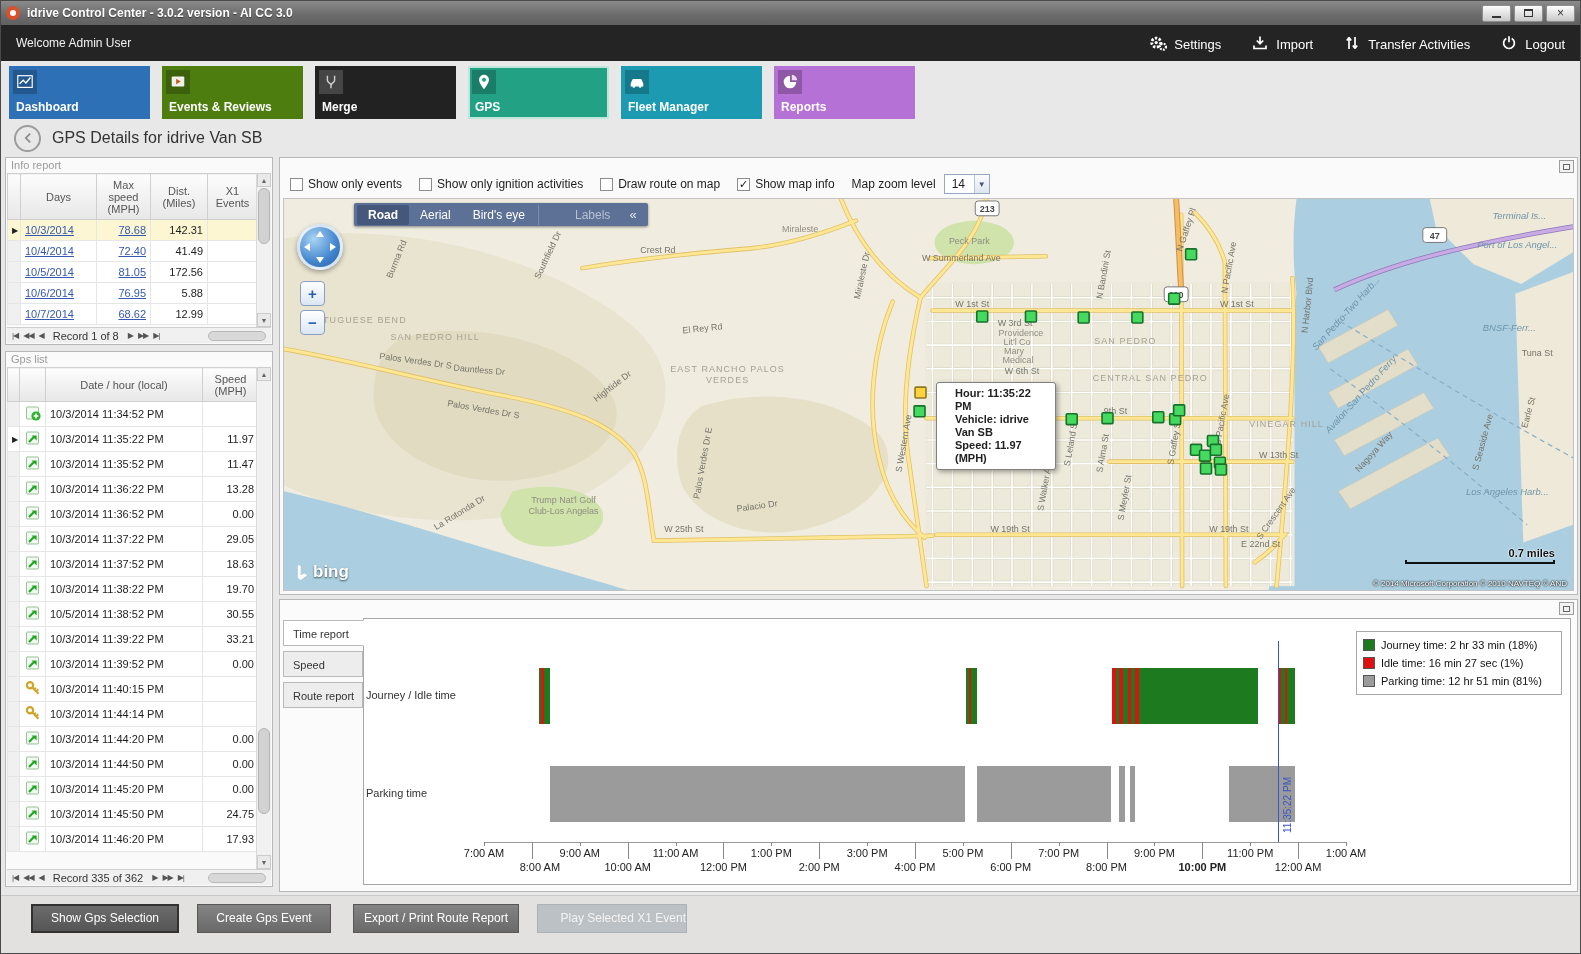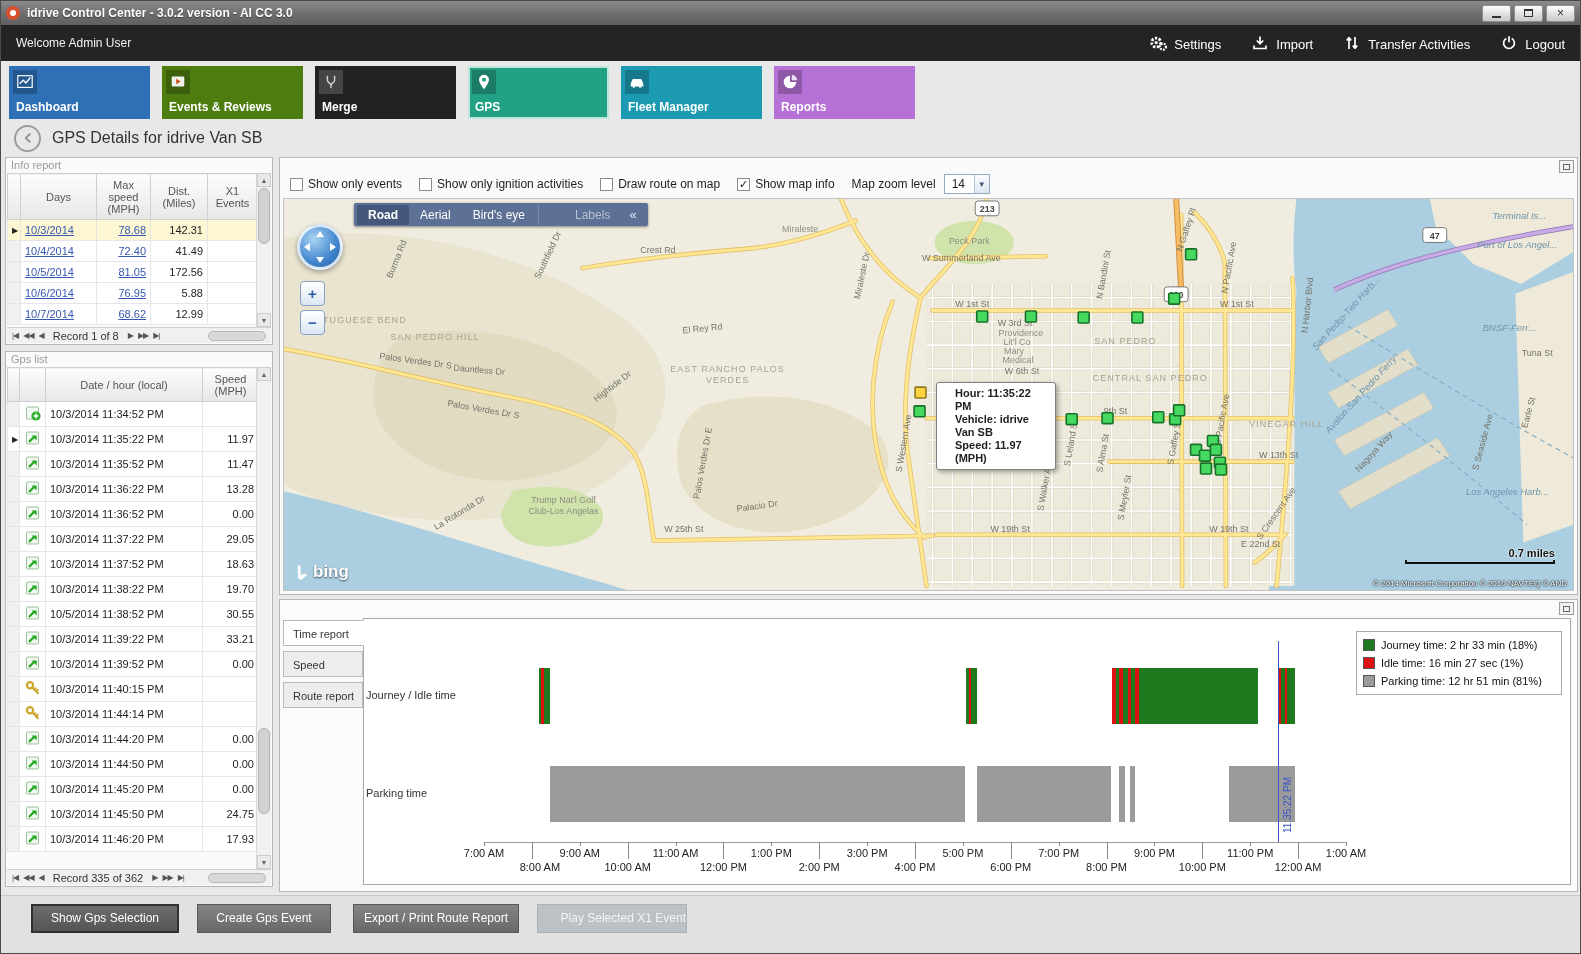--- a/index.html
+++ b/index.html
@@ -914,21 +914,21 @@
           <div class="ticklab" data-name="x-axis-label" style="left: 55.5556%;">5:00 PM</div>
           <div class="tick deep" data-name="x-axis-tick" style="left: 61.1111%;"></div>
           <div class="ticklab row2" data-name="x-axis-label" style="left: 61.1111%;">6:00 PM</div>
           <div class="tick" data-name="x-axis-tick" style="left: 66.6667%;"></div>
           <div class="ticklab" data-name="x-axis-label" style="left: 66.6667%;">7:00 PM</div>
           <div class="tick deep" data-name="x-axis-tick" style="left: 72.2222%;"></div>
           <div class="ticklab row2" data-name="x-axis-label" style="left: 72.2222%;">8:00 PM</div>
           <div class="tick" data-name="x-axis-tick" style="left: 77.7778%;"></div>
           <div class="ticklab" data-name="x-axis-label" style="left: 77.7778%;">9:00 PM</div>
           <div class="tick deep" data-name="x-axis-tick" style="left: 83.3333%;"></div>
-          <div class="ticklab row2" data-name="x-axis-label" style="left: 83.3333%;">10:00 PM</div>
+          <div class="ticklab row2" data-name="x-axis-label" style="left: 83.3333%; font-weight: bold;">10:00 PM</div>
           <div class="tick" data-name="x-axis-tick" style="left: 88.8889%;"></div>
           <div class="ticklab" data-name="x-axis-label" style="left: 88.8889%;">11:00 PM</div>
           <div class="tick deep" data-name="x-axis-tick" style="left: 94.4444%;"></div>
           <div class="ticklab row2" data-name="x-axis-label" style="left: 94.4444%;">12:00 AM</div>
           <div class="tick" data-name="x-axis-tick" style="left: 100%;"></div>
           <div class="ticklab" data-name="x-axis-label" style="left: 100%;">1:00 AM</div>
           <div class="band" data-name="journey-idle-band" style="top: 41px;">
             <div class="seg" data-name="journey-segment" style="left: 6.33333%; width: 0.333333%; background: rgb(30, 122, 30);"></div>
             <div class="seg" data-name="idle-segment" style="left: 6.66667%; width: 0.333333%; background: rgb(221, 17, 17);"></div>
             <div class="seg" data-name="journey-segment" style="left: 7%; width: 0.666667%; background: rgb(30, 122, 30);"></div>

